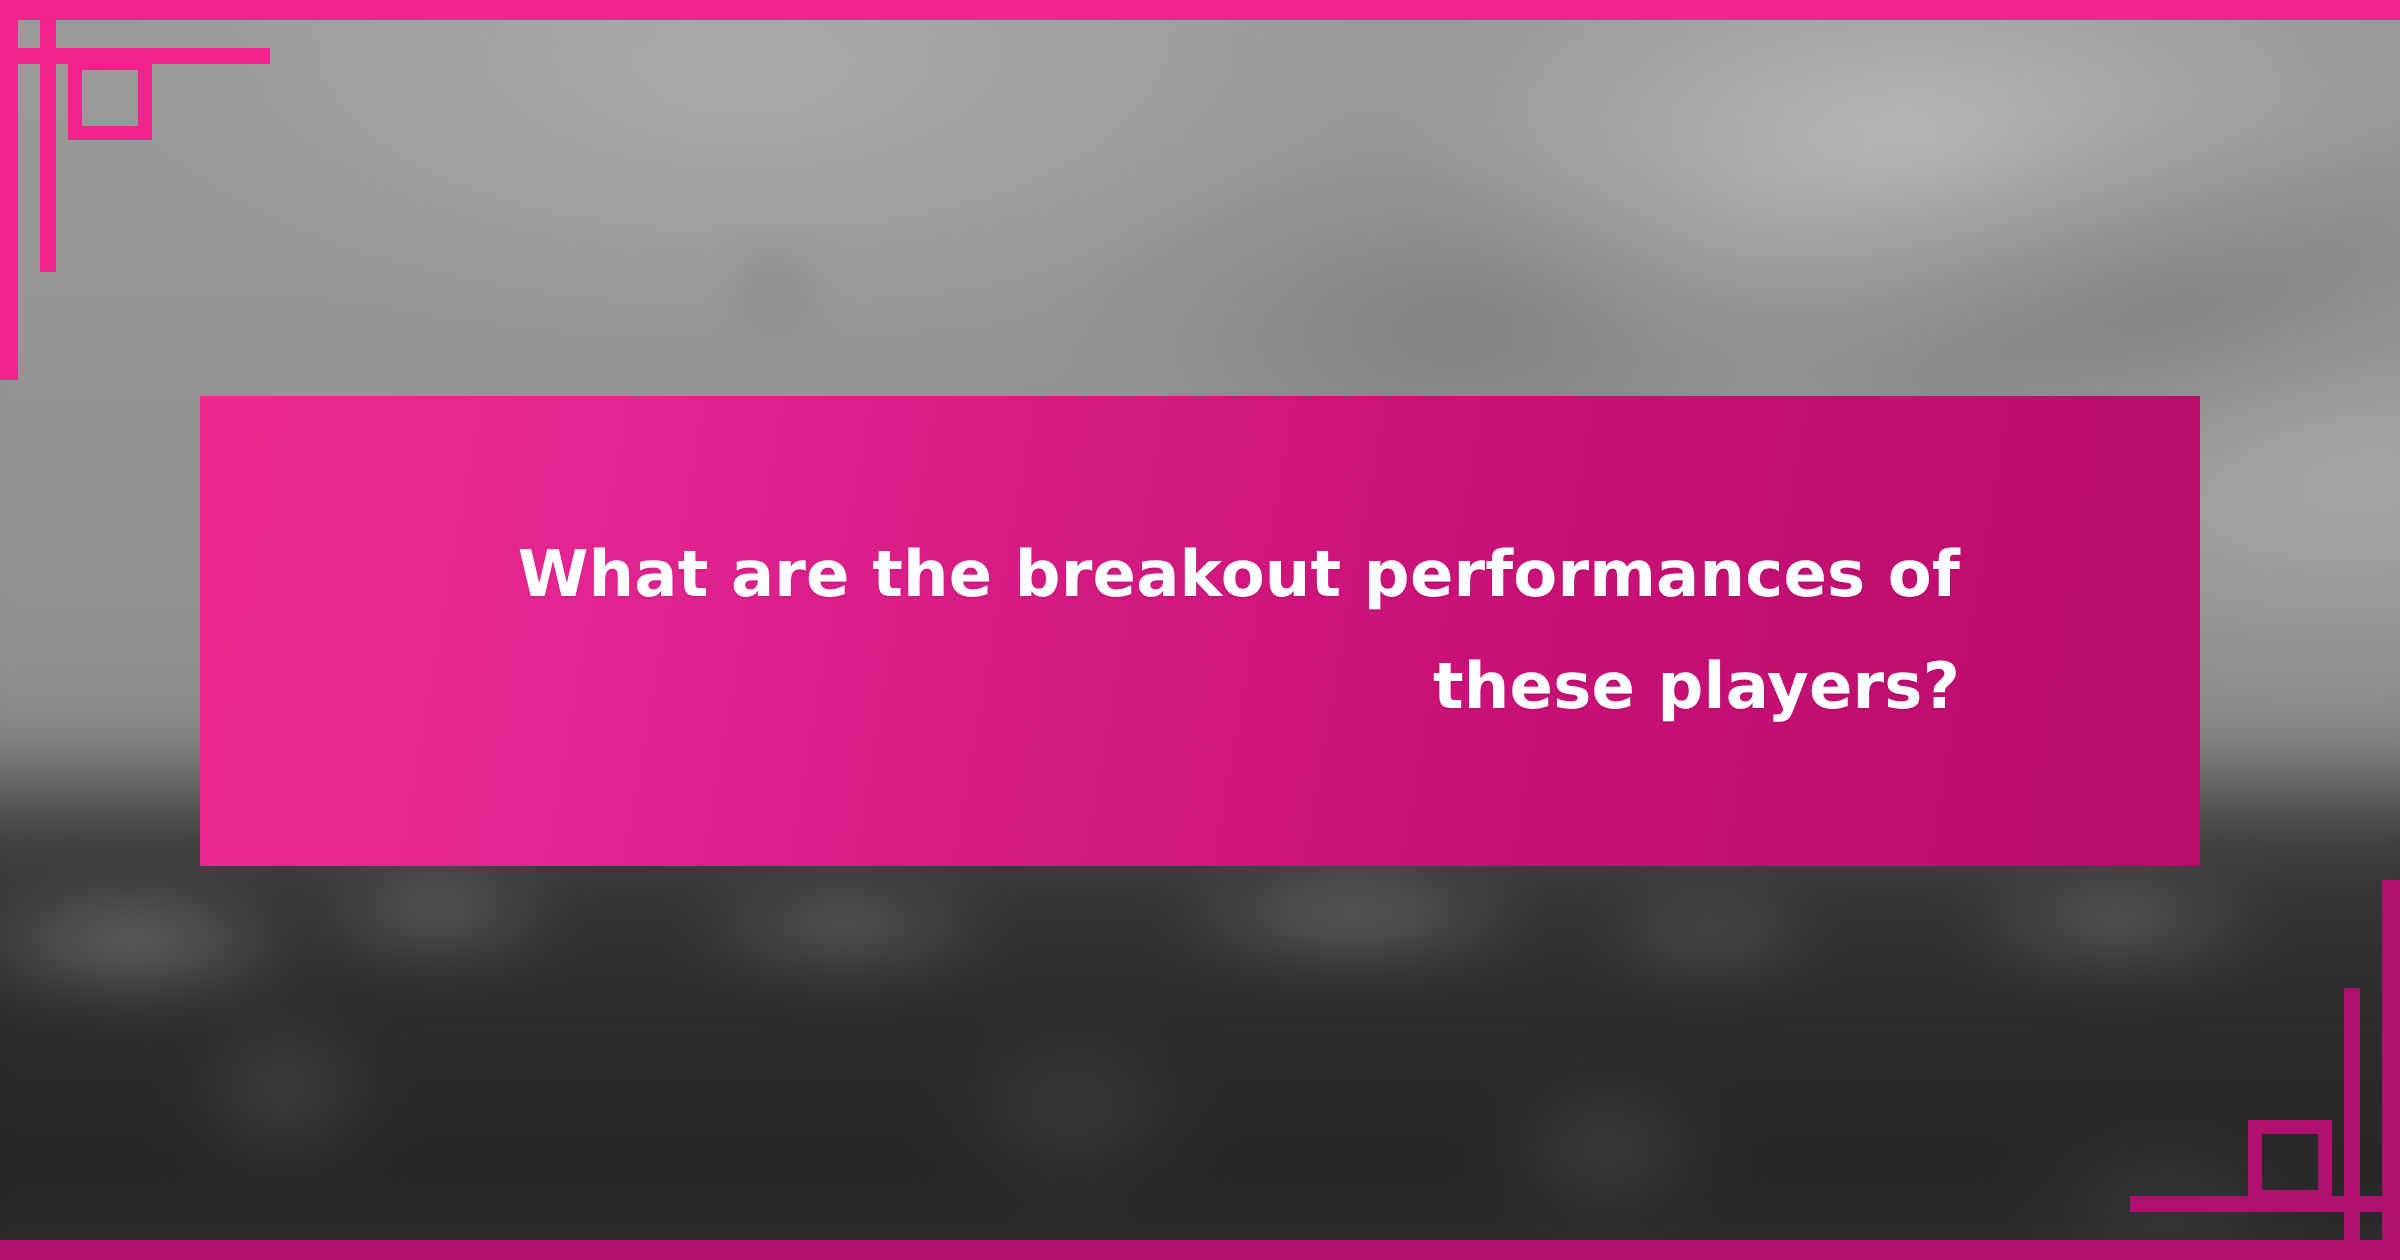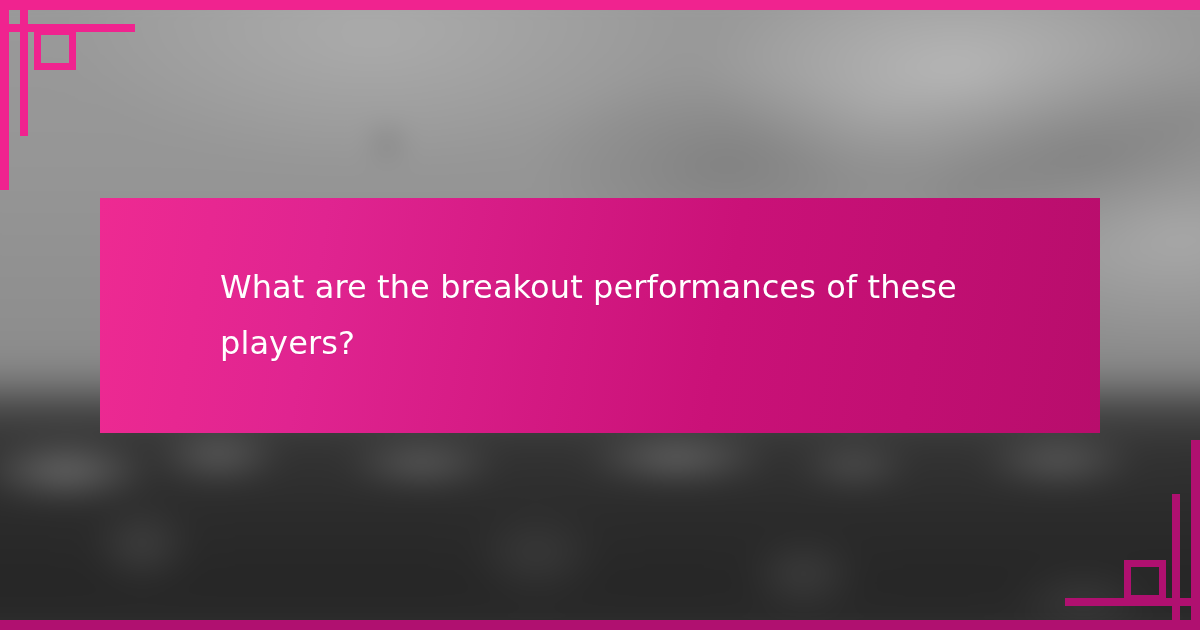--- a/index.html
+++ b/index.html
@@ -63,25 +63,25 @@
   
   .banner {
     position:absolute;
     left:100px; top:198px;
     width:1000px; height:235px;
     background:linear-gradient(100deg, #ee2a92 0%, #e02490 22%, #ca1178 62%, #b80d6c 100%);
     display:flex; align-items:center; justify-content:center;
   }
   .banner-text {
     width:760px;
-    text-align:left;
+    text-align:right;
     color:#ffffff;
     font-size:32px;
     line-height:1.72;
-    font-weight:400;
+    font-weight:700;
     letter-spacing:.1px;
     text-shadow:0 1px 1px rgba(0,0,0,.07);
   }
 
   
   .deco { position:absolute; }
   .bar { position:absolute; background:#f0238f; }
   .bar-dark { position:absolute; background:#b01070; }
   .sq {
     position:absolute;

